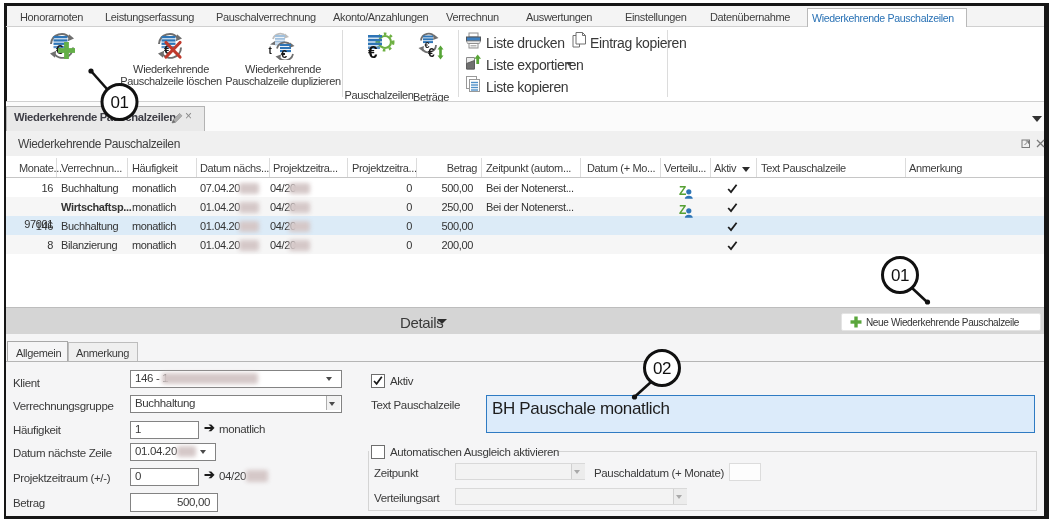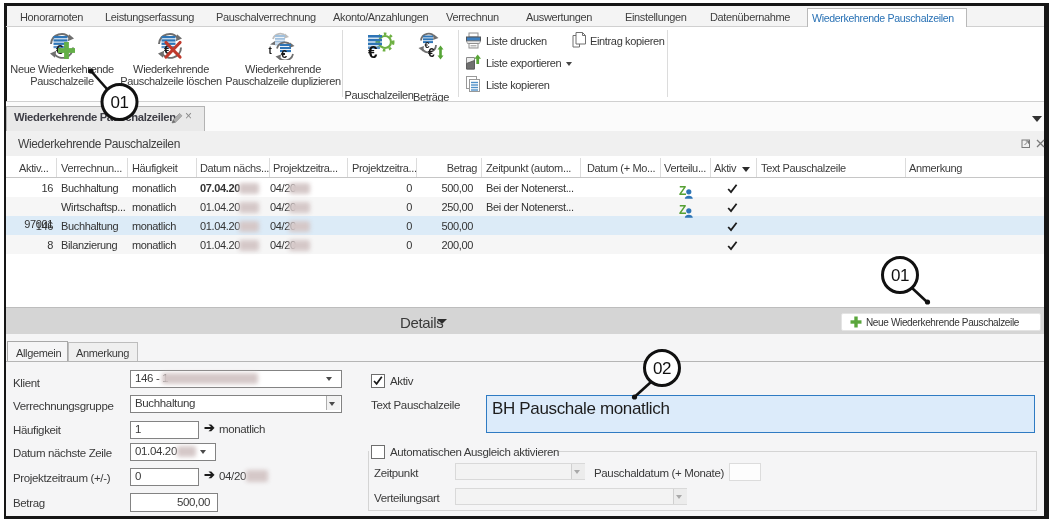--- a/index.html
+++ b/index.html
@@ -2,21 +2,21 @@
 <html><head>
 <meta charset="utf-8">
 <style>
   html,body{margin:0;padding:0;background:#fff;}
   #app{position:relative;width:1051px;height:521px;font-family:"Liberation Sans",sans-serif;background:#fff;overflow:hidden;letter-spacing:-0.35px;}
   .abs{position:absolute;}
   #frame{left:4px;top:3px;width:1037px;height:510px;border:3px solid #161616;border-right-width:5px;background:#fff;}
   .tabtxt{font-size:11px;color:#3f3f3f;white-space:nowrap;}
   .sep{width:1px;background:#dcdcdc;}
   .lbl{font-size:11px;color:#3a3a3a;text-align:center;line-height:11.5px;white-space:nowrap;}
-  .ltxt{font-size:11px;color:#383838;white-space:nowrap;}
+  .ltxt{font-size:14px;color:#383838;white-space:nowrap;}
   .hdr{font-size:11px;color:#3c3c3c;white-space:nowrap;}
   .cell{font-size:11px;color:#333;white-space:nowrap;}
   .blur{background:#d5c8c8;filter:blur(2px);border-radius:2px;}
   .flbl{font-size:11.5px;color:#3a3a3a;white-space:nowrap;}
   .inp{background:#fff;border:1px solid #838383;}
   .dinp{background:#f3f3f3;border:1px solid #d9d9d9;}
   .arr{width:0;height:0;border-left:3.5px solid transparent;border-right:3.5px solid transparent;border-top:4px solid #4a4a4a;}
 </style>
 </head>
 <body>
@@ -112,21 +112,20 @@
     <rect x="6" y="9.1" width="10" height="2" fill="#2e75b6"></rect>
     <text x="7.5" y="15.5" font-size="9" font-weight="bold" fill="#1a1a1a" font-family="Liberation Sans">€</text>
     <text x="11" y="25" font-size="12" font-weight="bold" fill="#1a1a1a" font-family="Liberation Sans">€</text>
     <g stroke="#56a436" stroke-width="2.6">
       <line x1="23.5" y1="16" x2="23.5" y2="25"></line>
     </g>
     <path d="M23.5 13.5 L26.5 17.5 L20.5 17.5 Z" fill="#56a436"></path>
     <path d="M23.5 27.5 L26.5 23.5 L20.5 23.5 Z" fill="#56a436"></path>
   </svg>
 
-  <div class="abs lbl" style="left:2px;top:64px;width:120px;">Neue Wiederkehrende<br>Pauschalzeile</div>
   <div class="abs lbl" style="left:111px;top:64px;width:120px;">Wiederkehrende<br>Pauschalzeile löschen</div>
   <div class="abs lbl" style="left:223px;top:64px;width:120px;">Wiederkehrende<br>Pauschalzeile duplizieren</div>
   <div class="abs lbl" style="left:344px;top:64px;width:70px;margin-top:26px;">Pauschalzeilen<br>Vorschau</div>
   <div class="abs lbl" style="left:411px;top:64px;width:40px;margin-top:28px;">Beträge<br>ändern</div>
 
   <svg class="abs" style="left:465px;top:32px;" width="18" height="17" viewBox="0 0 18 17">
     <rect x="4" y="1" width="9" height="4" fill="#fdfdfd" stroke="#909090"></rect>
     <rect x="1.5" y="5" width="14" height="4" fill="#3e80c0" stroke="#50555a"></rect>
     <path d="M1.5 9 L15.5 9 L14.5 11.5 L2.5 11.5 Z" fill="#e8e8e8" stroke="#8f8f8f" stroke-width=".8"></path>
     <rect x="4" y="11.5" width="9" height="4.5" fill="#fff" stroke="#8f8f8f"></rect>
@@ -187,21 +186,21 @@
   <div class="abs" style="left:269px;top:158px;width:1px;height:19px;background:#dcdcdc;"></div>
   <div class="abs" style="left:347px;top:158px;width:1px;height:19px;background:#dcdcdc;"></div>
   <div class="abs" style="left:416px;top:158px;width:1px;height:19px;background:#dcdcdc;"></div>
   <div class="abs" style="left:481px;top:158px;width:1px;height:19px;background:#dcdcdc;"></div>
   <div class="abs" style="left:580px;top:158px;width:1px;height:19px;background:#dcdcdc;"></div>
   <div class="abs" style="left:660px;top:158px;width:1px;height:19px;background:#dcdcdc;"></div>
   <div class="abs" style="left:710px;top:158px;width:1px;height:19px;background:#dcdcdc;"></div>
   <div class="abs" style="left:756px;top:158px;width:1px;height:19px;background:#dcdcdc;"></div>
   <div class="abs" style="left:905px;top:158px;width:1px;height:19px;background:#dcdcdc;"></div>
 
-  <div class="abs hdr" style="left:19px;top:162px;">Aktiv...</div>
+  <div class="abs hdr" style="left:19px;top:162px;">Monate...</div>
   <div class="abs hdr" style="left:61px;top:162px;">Verrechnun...</div>
   <div class="abs hdr" style="left:132px;top:162px;">Häufigkeit</div>
   <div class="abs hdr" style="left:200px;top:162px;">Datum nächs...</div>
   <div class="abs hdr" style="left:273px;top:162px;">Projektzeitra...</div>
   <div class="abs hdr" style="left:352px;top:162px;">Projektzeitra...</div>
   <div class="abs hdr" style="left:407px;top:162px;width:70px;text-align:right;">Betrag</div>
   <div class="abs hdr" style="left:486px;top:162px;">Zeitpunkt (autom...</div>
   <div class="abs hdr" style="left:587px;top:162px;">Datum (+ Mo...</div>
   <div class="abs hdr" style="left:664px;top:162px;">Verteilu...</div>
   <div class="abs hdr" style="left:714px;top:162px;">Aktiv</div>
@@ -209,38 +208,38 @@
   <div class="abs hdr" style="left:761px;top:162px;">Text Pauschalzeile</div>
   <div class="abs hdr" style="left:909px;top:162px;">Anmerkung</div>
 
   <div class="abs" style="left:6px;top:197px;width:1038px;height:19px;background:#f6f6f6;"></div>
   <div class="abs" style="left:6px;top:216px;width:1038px;height:19px;background:#dcebf7;"></div>
   <div class="abs" style="left:6px;top:235px;width:1038px;height:19px;background:#f6f6f6;"></div>
 
   <div class="abs cell" style="left:10px;top:182px;width:43px;text-align:right;">16</div>
   <div class="abs cell" style="left:61px;top:182px;">Buchhaltung</div>
   <div class="abs cell" style="left:132px;top:182px;">monatlich</div>
-  <div class="abs cell" style="left:200px;top:182px;font-weight:bold;">07.04.20</div>
+  <div class="abs cell" style="left:200px;top:182px;">07.04.20</div>
   <div class="abs blur" style="left:239px;top:183px;width:20px;height:11px;"></div>
   <div class="abs cell" style="left:270px;top:182px;">04/20</div>
   <div class="abs blur" style="left:289px;top:183px;width:21px;height:11px;"></div>
   <div class="abs cell" style="left:340px;top:182px;width:72px;text-align:right;">0</div>
   <div class="abs cell" style="left:400px;top:182px;width:73px;text-align:right;">500,00</div>
   <div class="abs cell" style="left:486px;top:182px;">Bei der Notenerst...</div>
   <svg class="abs" style="left:679px;top:184px;" width="15" height="15" viewBox="0 0 15 15">
     <text x="0" y="10.5" font-size="12" font-weight="bold" fill="#55a033" font-family="Liberation Sans">Z</text>
     <circle cx="9.8" cy="7.8" r="2.6" fill="#2e75b6"></circle>
     <path d="M5.8 14.8 C5.8 10.8 13.8 10.8 13.8 14.8 Z" fill="#2e75b6"></path>
   </svg>
   <svg class="abs" style="left:727px;top:184px;" width="11" height="10" viewBox="0 0 11 10">
       <path d="M1.2 5 L4 8 L9.6 0.8" fill="none" stroke="#1c1c1c" stroke-width="1.8"></path>
     </svg>
 
   <div class="abs cell" style="left:10px;top:218px;width:43px;text-align:right;">97001</div>
-  <div class="abs cell" style="left:61px;top:201px;">Wirtschaftsp...</div>
+  <div class="abs cell" style="left:61px;top:201px;font-weight:bold;">Wirtschaftsp...</div>
   <div class="abs cell" style="left:132px;top:201px;">monatlich</div>
   <div class="abs cell" style="left:200px;top:201px;">01.04.20</div>
   <div class="abs blur" style="left:239px;top:202px;width:20px;height:11px;"></div>
   <div class="abs cell" style="left:270px;top:201px;">04/20</div>
   <div class="abs blur" style="left:289px;top:202px;width:21px;height:11px;"></div>
   <div class="abs cell" style="left:340px;top:201px;width:72px;text-align:right;">0</div>
   <div class="abs cell" style="left:400px;top:201px;width:73px;text-align:right;">250,00</div>
   <div class="abs cell" style="left:486px;top:201px;">Bei der Notenerst...</div>
   <svg class="abs" style="left:679px;top:203px;" width="15" height="15" viewBox="0 0 15 15">
     <text x="0" y="10.5" font-size="12" font-weight="bold" fill="#55a033" font-family="Liberation Sans">Z</text>

